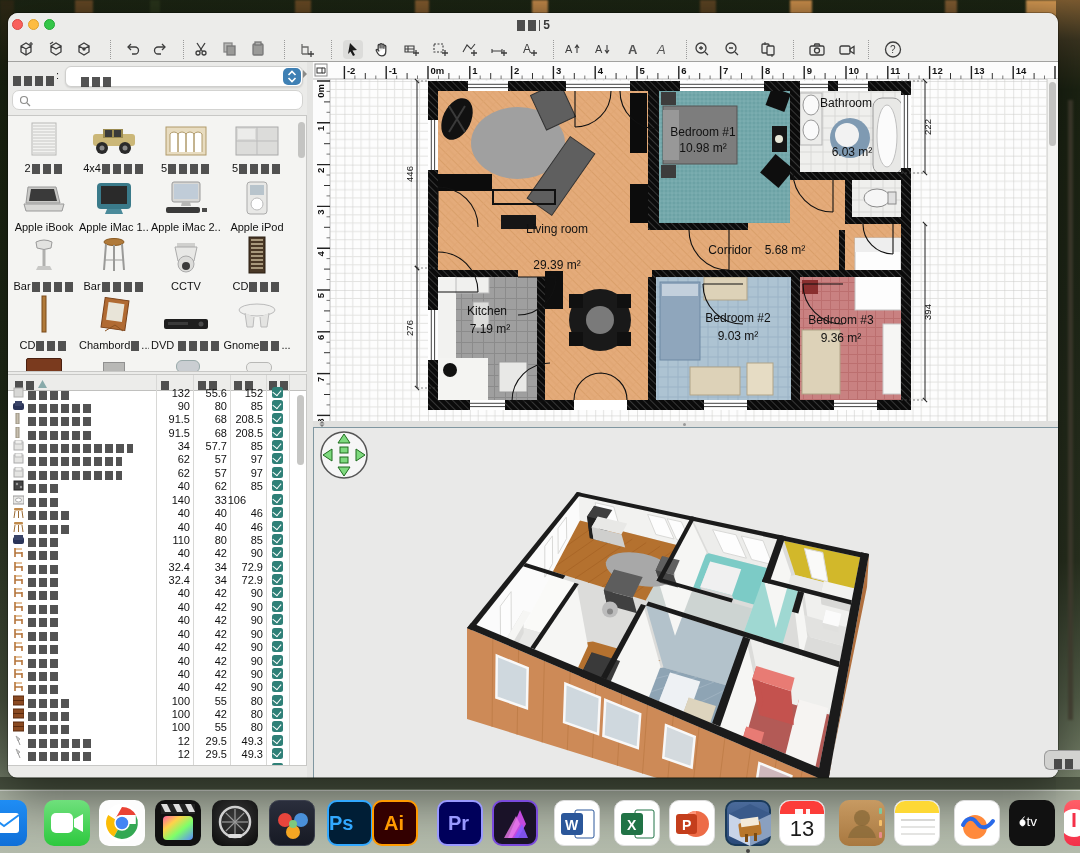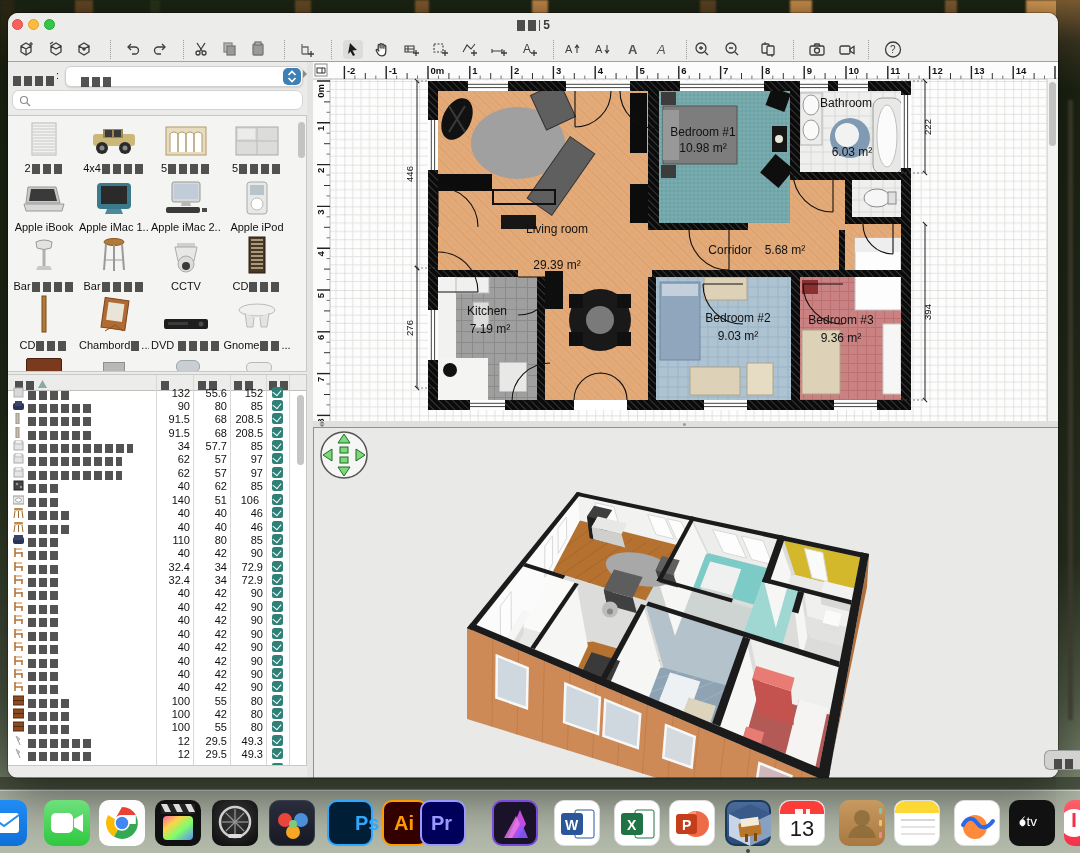--- a/index.html
+++ b/index.html
@@ -452,22 +452,22 @@
             <div class="fnum" style="left:196px;width:59px">85</div>
             <div class="fcb"></div>
           </div>
           <div class="frow" style="top:118px">
             <svg class="ficon" viewBox="0 0 11 11">
               <rect x="0" y="2" width="11" height="8" fill="#e8e8e6" stroke="#999"></rect>
               <ellipse cx="5.5" cy="6" rx="3" ry="2" fill="#fff" stroke="#aaa"></ellipse>
             </svg>
             <span style="position:absolute;left:19px;top:2px"><span class="jp" style="width:31.799999999999997px;height:9px"></span></span>
             <div class="fnum" style="left:120px;width:62px">140</div>
-            <div class="fnum" style="left:160px;width:59px">51</div>
-            <div class="fnum" style="left:192px;width:59px">106</div>
+            <div class="fnum" style="left:160px;width:59px">33</div>
+            <div class="fnum" style="left:179px;width:59px">106</div>
             <div class="fcb"></div>
           </div>
           <div class="frow" style="top:131px">
             <svg class="ficon" viewBox="0 0 11 11">
               <rect x="1" y="1" width="9" height="2.5" rx="1" fill="#c08a4a"></rect>
               <path d="M2 4l-1 7 M9 4l1 7 M5.5 4v7" stroke="#9a6a32" stroke-width="1"></path>
             </svg>
             <span style="position:absolute;left:19px;top:2px"><span class="jp" style="width:42.4px;height:9px"></span></span>
             <div class="fnum" style="left:120px;width:62px">40</div>
             <div class="fnum" style="left:160px;width:59px">40</div>
@@ -1246,26 +1246,26 @@
     </div>
     <div class="dk" style="left:269px;background:linear-gradient(180deg,#2a2e3c,#171a24);border:1px solid #3a3e4c">
       <svg width="46" height="46" viewBox="0 0 46 46" style="position:absolute;left:0;top:0">
         <circle cx="15" cy="19" r="7" fill="#e8453c"></circle>
         <circle cx="31" cy="19" r="7" fill="#4a90d9"></circle>
         <circle cx="23" cy="31" r="7" fill="#f5a623"></circle>
         <circle cx="23" cy="23" r="4" fill="#7ec97e"></circle>
       </svg>
     </div>
     <div class="dk" style="left:327px;background:#001e36;border:2px solid #31a8ff">
-      <div class="dklabel" style="left:26px;top:10px;font-size:20px;color:#31a8ff">Ps</div>
-    </div>
-    <div class="dk" style="left:382px;background:#330000;border:2px solid #ff9a00">
+      <div class="dklabel" style="left:0;top:10px;font-size:20px;color:#31a8ff">Ps</div>
+    </div>
+    <div class="dk" style="left:372px;background:#330000;border:2px solid #ff9a00">
       <div class="dklabel" style="left:10px;top:10px;font-size:20px;color:#ff9a00">Ai</div>
     </div>
-    <div class="dk" style="left:420px;background:#00005b;border:2px solid #9999ff">
+    <div class="dk" style="left:437px;background:#00005b;border:2px solid #9999ff">
       <div class="dklabel" style="left:9px;top:10px;font-size:20px;color:#9999ff">Pr</div>
     </div>
     <div class="dk" style="left:492px;background:#1a1228;border:2px solid #7a4add">
       <svg width="46" height="46" viewBox="0 0 46 46" style="position:absolute;left:0;top:0">
         <path d="M14 36L26 8l6 14-8 14z" fill="#c44ae0"></path>
         <path d="M20 36l8-14 6 14z" fill="#8a5aff" opacity=".9"></path>
         <path d="M10 36L22 14l4 8-8 14z" fill="#e87ae8" opacity=".8"></path>
       </svg>
     </div>
     <div class="dk" style="left:554px;background:#fff;border:1px solid #ddd">

